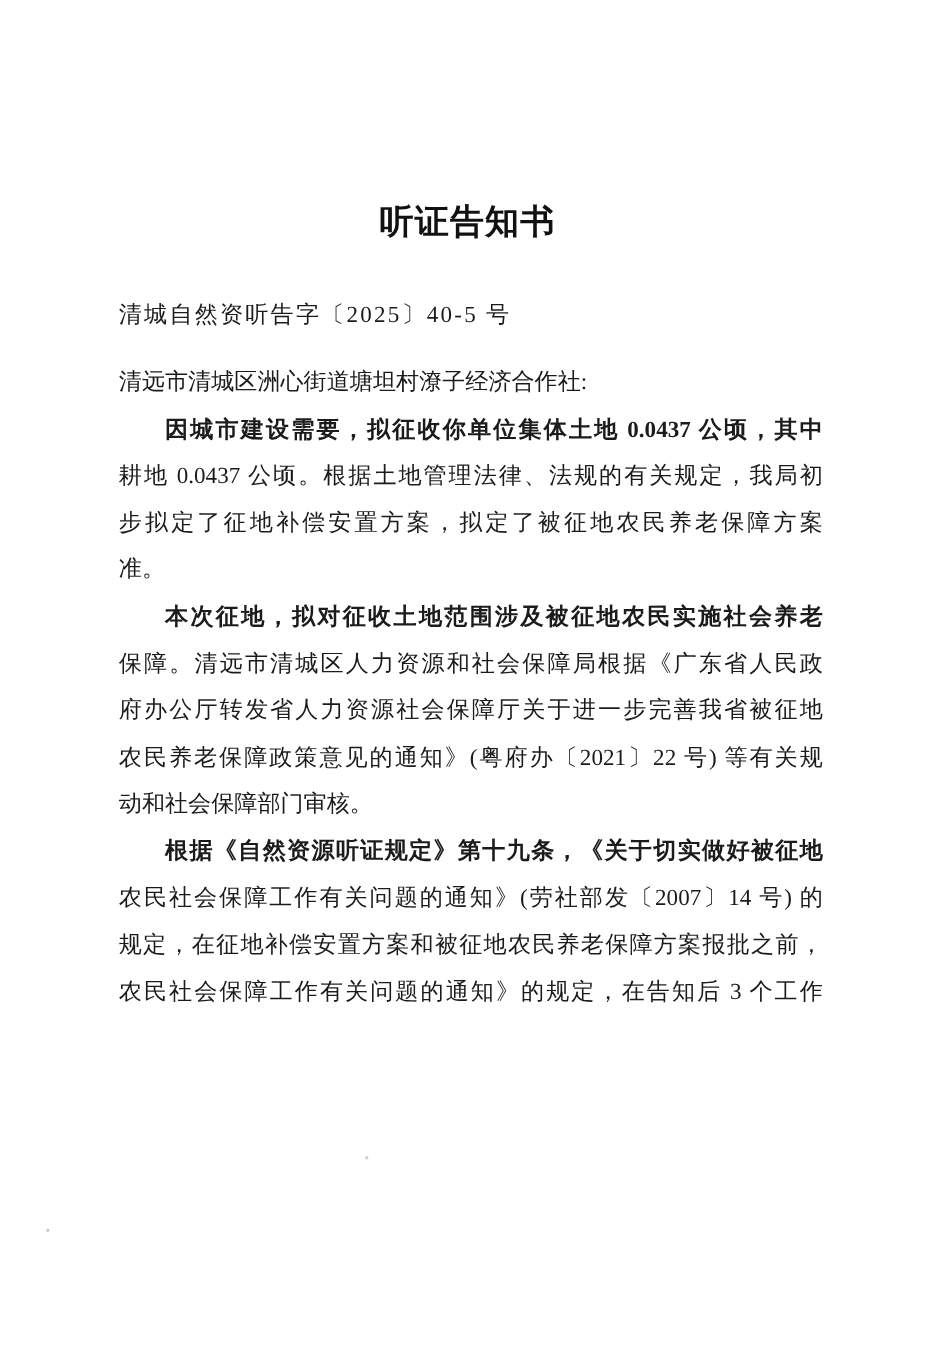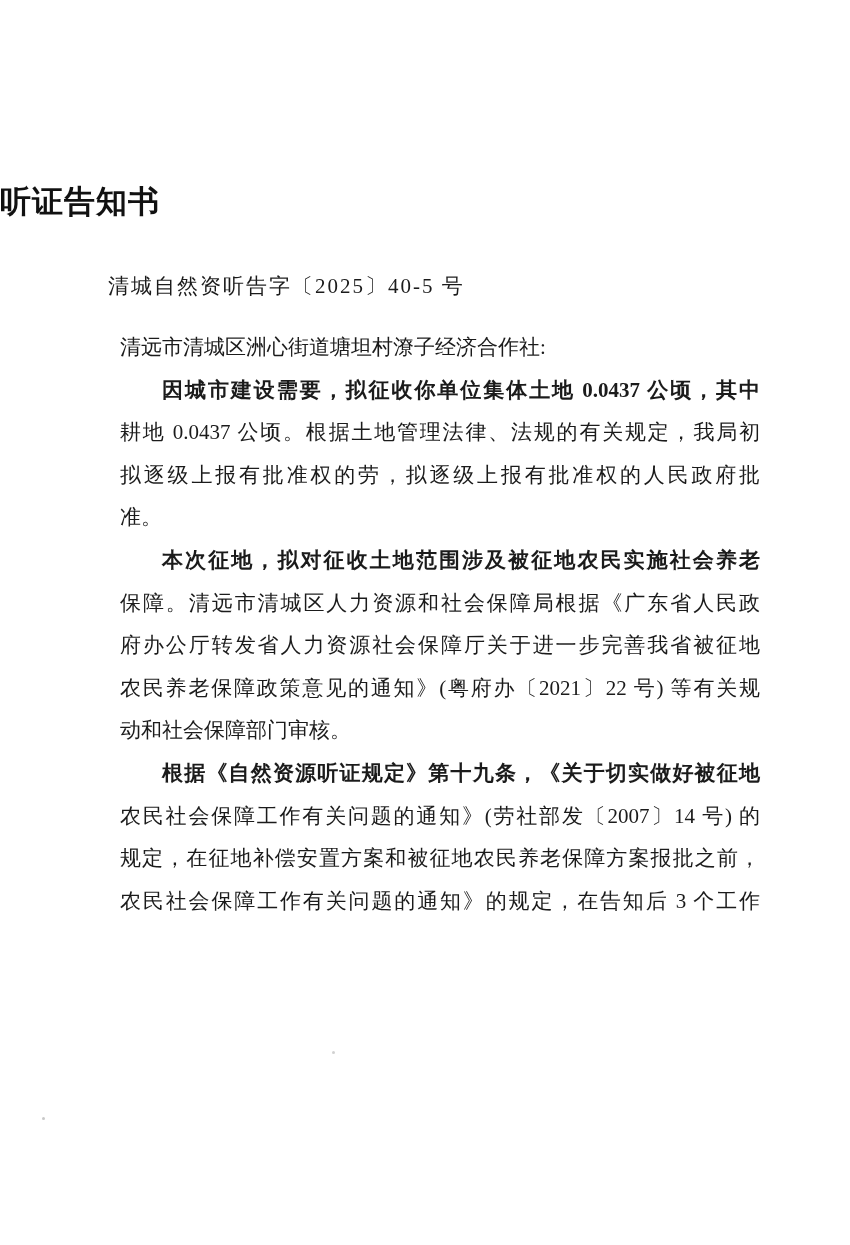--- a/index.html
+++ b/index.html
@@ -15,41 +15,42 @@
     overflow: hidden;
     color: #1b1b1b;
     font-family: "Liberation Serif", "DejaVu Serif", serif;
   }
   .title {
     position: absolute;
     top: 181px;
     left: 0;
     width: 850px;
     margin: 0;
+    text-align: center;
     font-family: "Liberation Sans", "DejaVu Sans", sans-serif;
     font-size: 31px;
     font-weight: 700;
     letter-spacing: 1px;
     color: #111111;
   }
   .docnum {
     position: absolute;
     top: 272px;
     left: 108px;
     width: 640px;
     box-sizing: border-box;
     padding-right: 22px;
     font-size: 21px;
     letter-spacing: 2px;
     color: #1b1b1b;
   }
   .body {
     position: absolute;
     top: 326px;
-    left: 120px;
+    left: 108px;
     width: 640px;
     font-size: 21px;
     line-height: 42.6px;
     color: #1b1b1b;
   }
   .line {
     text-align: justify;
     text-align-last: justify;
     text-justify: inter-character;
     height: 42.6px;
@@ -75,21 +76,21 @@
 <body>
 
 <div class="page">
   <h1 class="title">听证告知书</h1>
   <div class="docnum">清城自然资听告字〔2025〕40-5 号</div>
   <div class="body">
     <div class="line no-justify">清远市清城区洲心街道塘坦村潦子经济合作社:</div>
     <div id="paragraphs">
         <div class="line indent">因城市建设需要，拟征收你单位集体土地 0.0437 公顷，其中</div>
         <div class="line">耕地 0.0437 公顷。根据土地管理法律、法规的有关规定，我局初</div>
-        <div class="line">拟逐级上报有批准权的劳，拟逐级上报有批准权的人民政府批</div>
+        <div class="line">步拟定了征地补偿安置方案，拟定了被征地农民养老保障方案</div>
         <div class="line no-justify">准。</div>
         <div class="line indent">本次征地，拟对征收土地范围涉及被征地农民实施社会养老</div>
         <div class="line">保障。清远市清城区人力资源和社会保障局根据《广东省人民政</div>
         <div class="line">府办公厅转发省人力资源社会保障厅关于进一步完善我省被征地</div>
         <div class="line">农民养老保障政策意见的通知》(粤府办〔2021〕22 号) 等有关规</div>
         <div class="line no-justify">动和社会保障部门审核。</div>
         <div class="line indent">根据《自然资源听证规定》第十九条，《关于切实做好被征地</div>
         <div class="line">农民社会保障工作有关问题的通知》(劳社部发〔2007〕14 号) 的</div>
         <div class="line">规定，在征地补偿安置方案和被征地农民养老保障方案报批之前，</div>
         <div class="line">农民社会保障工作有关问题的通知》的规定，在告知后 3 个工作</div>

